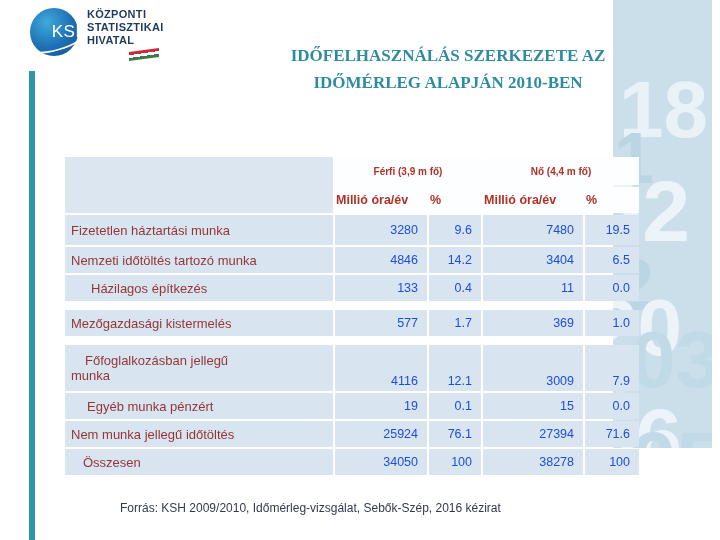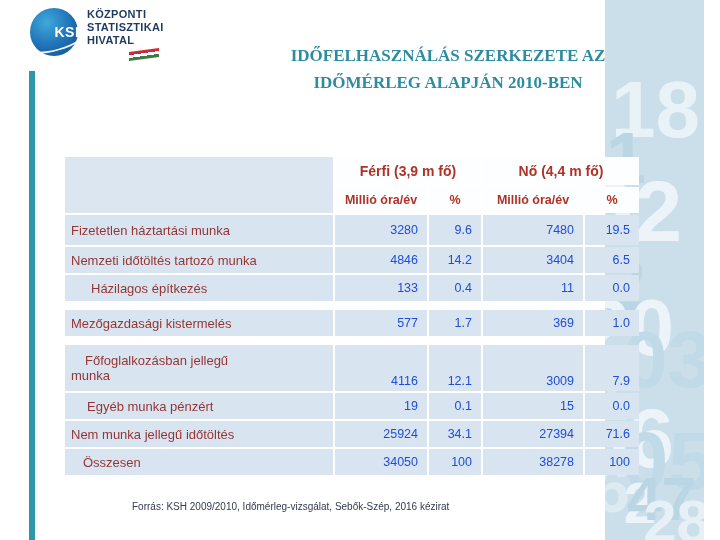--- a/index.html
+++ b/index.html
@@ -16,22 +16,22 @@
   .left-strip {
     position: absolute;
     left: 29px; top: 71px;
     width: 6px; height: 469px;
     background: #2E96AB;
   }
 
   
   .side-band {
     position: absolute;
-    right: 16px; top: 0;
-    width: 99px; height: 540px;
+    right: 8px; top: 0;
+    width: 99px; height: 448px;
     background: #CBDFEA;
     overflow: hidden;
   }
   .side-band span {
     position: absolute;
     font-weight: bold;
     line-height: 1;
     white-space: nowrap;
   }
   .side-band span:nth-of-type(1)  { top: 70px;  right: 4px;   font-size: 80px; color: #E9F2F7; }
@@ -51,21 +51,21 @@
   
   .logo { position: absolute; left: 30px; top: 8px; display: flex; gap: 9px; }
   .logo-circle {
     position: relative;
     width: 48px; height: 48px;
     border-radius: 50%;
     background: radial-gradient(circle at 35% 30%, #3FA9DC 0%, #1E6FB4 55%, #154F86 100%);
     display: flex; align-items: center; justify-content: center;
     overflow: visible;
   }
-  .logo-text { color: #fff; font-weight: bold; font-size: 14px; letter-spacing: 0.5px; z-index: 2; padding-left: 32px; }
+  .logo-text { color: #fff; font-weight: normal; font-size: 17px; letter-spacing: 0.5px; z-index: 2; padding-left: 32px; }
   .logo-swoosh {
     position: absolute;
     left: -5px; top: 21px;
     width: 58px; height: 18px;
     border: 2px solid rgba(255,255,255,0.9);
     border-top-color: transparent;
     border-left-color: transparent;
     border-radius: 50%;
     transform: rotate(-16deg);
   }
@@ -101,44 +101,44 @@
     border-collapse: separate;
     border-spacing: 2px;
     table-layout: fixed;
     font-size: 13px;
   }
   .data-table td { padding: 2px 6px; height: 20px; vertical-align: middle; }
   .corner { background: #DCE6F1; }
   .group {
     background: #FDFEFF; color: #B03226;
     font-weight: bold; text-align: center;
-    font-size: 14px; padding: 4px 1px !important;
+    font-size: 10px; padding: 4px 1px !important;
   }
   .sub {
     background: #FDFEFF; color: #B03226;
-    font-weight: bold; text-align: center;
+    font-weight: bold; 
     font-size: 12.5px; padding: 3px 1px !important;
   }
   .lbl { background: #D9E4F1; color: #943634; padding: 3px 4px 3px 6px !important; }
   .num { background: #D9E4F1; color: #1d4ed8; text-align: right; font-size: 12.5px; padding: 3px 9px 3px 2px !important; }
 
   tr.spacer td { background: transparent; height: 5px; padding: 0 !important; }
   tr.r-fiz td { height: 24px; margin-left: 33px; }
   tr.r-haz .lbl { padding-left: 26px !important; }
   tr.r-egyeb .lbl { padding-left: 22px !important; }
   tr.r-ossz .lbl { padding-left: 18px !important; }
   tr.tall td { height: 40px; vertical-align: bottom; }
   tr.tall .lbl { vertical-align: middle; }
   tr.tall .lbl span { display: inline-block; width: 175px; text-indent: 14px; }
 
   
   .footer {
     position: absolute;
-    left: 112px; top: 501px;
-    font-size: 10px;
+    left: 100px; top: 501px;
+    font-size: 12px;
     color: #333A4D;
     padding-left: 20px;
   }
 </style>
 </head>
 <body>
 
 <div class="slide">
 
   <div class="left-strip"></div>
@@ -246,21 +246,21 @@
       <tr class="r-egyeb">
         <td class="lbl">Egyéb munka pénzért</td>
         <td class="num">19</td>
         <td class="num">0.1</td>
         <td class="num">15</td>
         <td class="num">0.0</td>
       </tr>
       <tr>
         <td class="lbl">Nem munka jellegű időtöltés</td>
         <td class="num">25924</td>
-        <td class="num">34.1</td>
+        <td class="num">76.1</td>
         <td class="num">27394</td>
         <td class="num">71.6</td>
       </tr>
       <tr class="r-ossz">
         <td class="lbl">Összesen</td>
         <td class="num">34050</td>
         <td class="num">100</td>
         <td class="num">38278</td>
         <td class="num">100</td>
       </tr>

